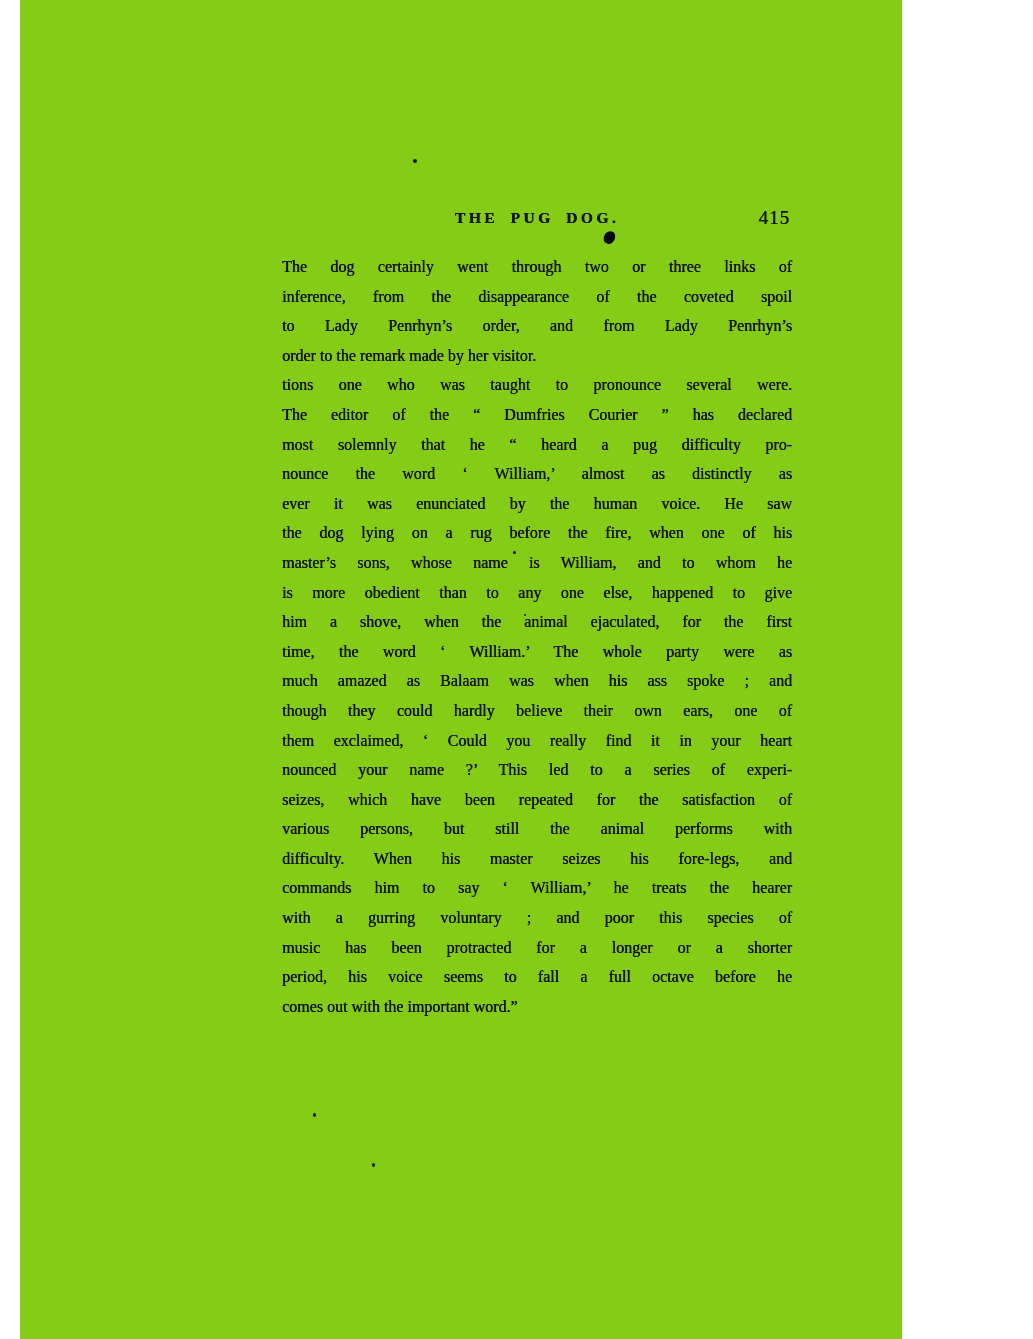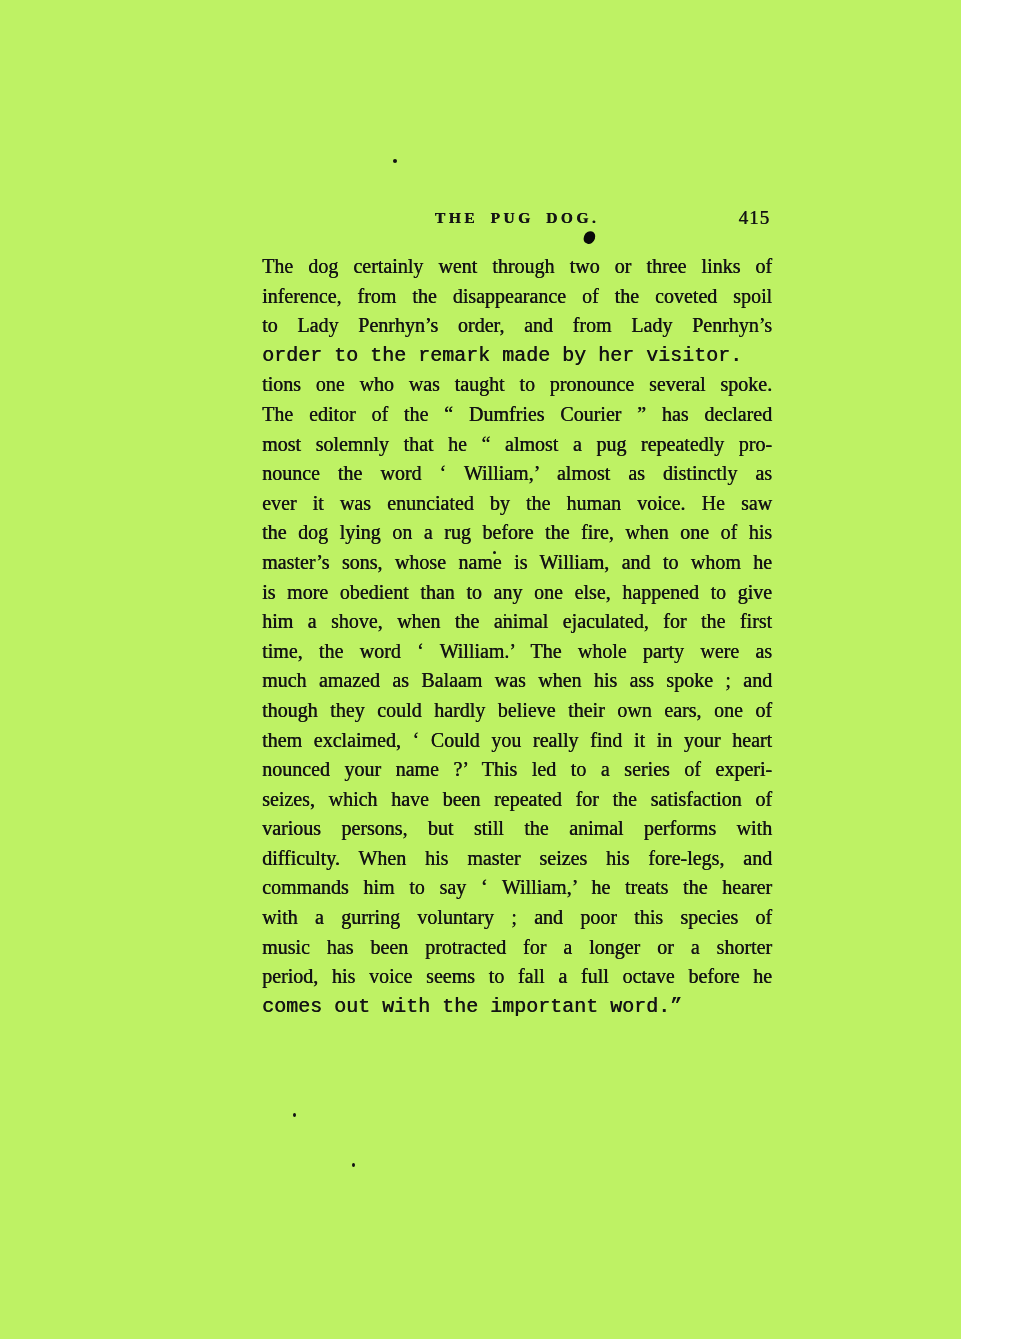--- a/index.html
+++ b/index.html
@@ -2,26 +2,27 @@
 <html><head>
 <meta charset="utf-8">
 <style>
   html, body {
     margin: 0;
     padding: 0;
     background: #ffffff;
   }
   .page {
     position: relative;
-    width: 961px;
+    width: 882px;
     height: 1339px;
-    background: #bef264;
+    background: #84cc16;
     font-family: "Liberation Serif", serif;
     color: #141414;
     overflow: hidden;
+    margin-left: 20px;
   }
   .header-row {
     position: absolute;
     top: 209px;
     left: 262px;
     width: 510px;
     height: 26px;
   }
   .running-title {
     position: absolute;
@@ -41,32 +42,31 @@
     top: -2px;
     font-size: 19px;
     letter-spacing: 1px;
     text-shadow: 0.5px 0 0 currentColor;
   }
   .textblock {
     position: absolute;
     top: 252px;
     left: 262px;
     width: 510px;
-    font-size: 20px;
+    font-size: 16px;
     line-height: 29.6px;
     text-shadow: 0.4px 0 0 currentColor;
   }
   .para { margin: 0; padding: 0; }
   .line {
     text-align: justify;
     text-align-last: justify;
   }
   .line.last {
     text-align-last: left;
-    font-family: Liberation Mono, monospace;
   }
   .line.indent {
     text-indent: 38px;
   }
   .ink-blot {
     position: absolute;
     left: 584px;
     top: 231px;
     width: 11px;
     height: 13px;
@@ -105,23 +105,23 @@
   <div class="textblock">
 
     <div class="para">
       <div class="line">The dog certainly went through two or three links of</div>
       <div class="line">inference, from the disappearance of the coveted spoil</div>
       <div class="line">to Lady Penrhyn’s order, and from Lady Penrhyn’s</div>
       <div class="line last">order to the remark made by her visitor.</div>
     </div>
 
     <div class="para">
-      <div class="line">tions one who was taught to pronounce several spoke.</div>
+      <div class="line">tions one who was taught to pronounce several were.</div>
       <div class="line">The editor of the “ Dumfries Courier ” has declared</div>
-      <div class="line">most solemnly that he “ almost a pug repeatedly pro-</div>
+      <div class="line">most solemnly that he “ heard a pug difficulty pro-</div>
       <div class="line">nounce the word ‘ William,’ almost as distinctly as</div>
       <div class="line">ever it was enunciated by the human voice.  He saw</div>
       <div class="line">the dog lying on a rug before the fire, when one of his</div>
       <div class="line">master’s sons, whose name is William, and to whom he</div>
       <div class="line">is more obedient than to any one else, happened to give</div>
       <div class="line">him a shove, when the animal ejaculated, for the first</div>
       <div class="line">time, the word ‘ William.’  The whole party were as</div>
       <div class="line">much amazed as Balaam was when his ass spoke ; and</div>
       <div class="line">though they could hardly believe their own ears, one of</div>
       <div class="line">them exclaimed, ‘ Could you really find it in your heart</div>

